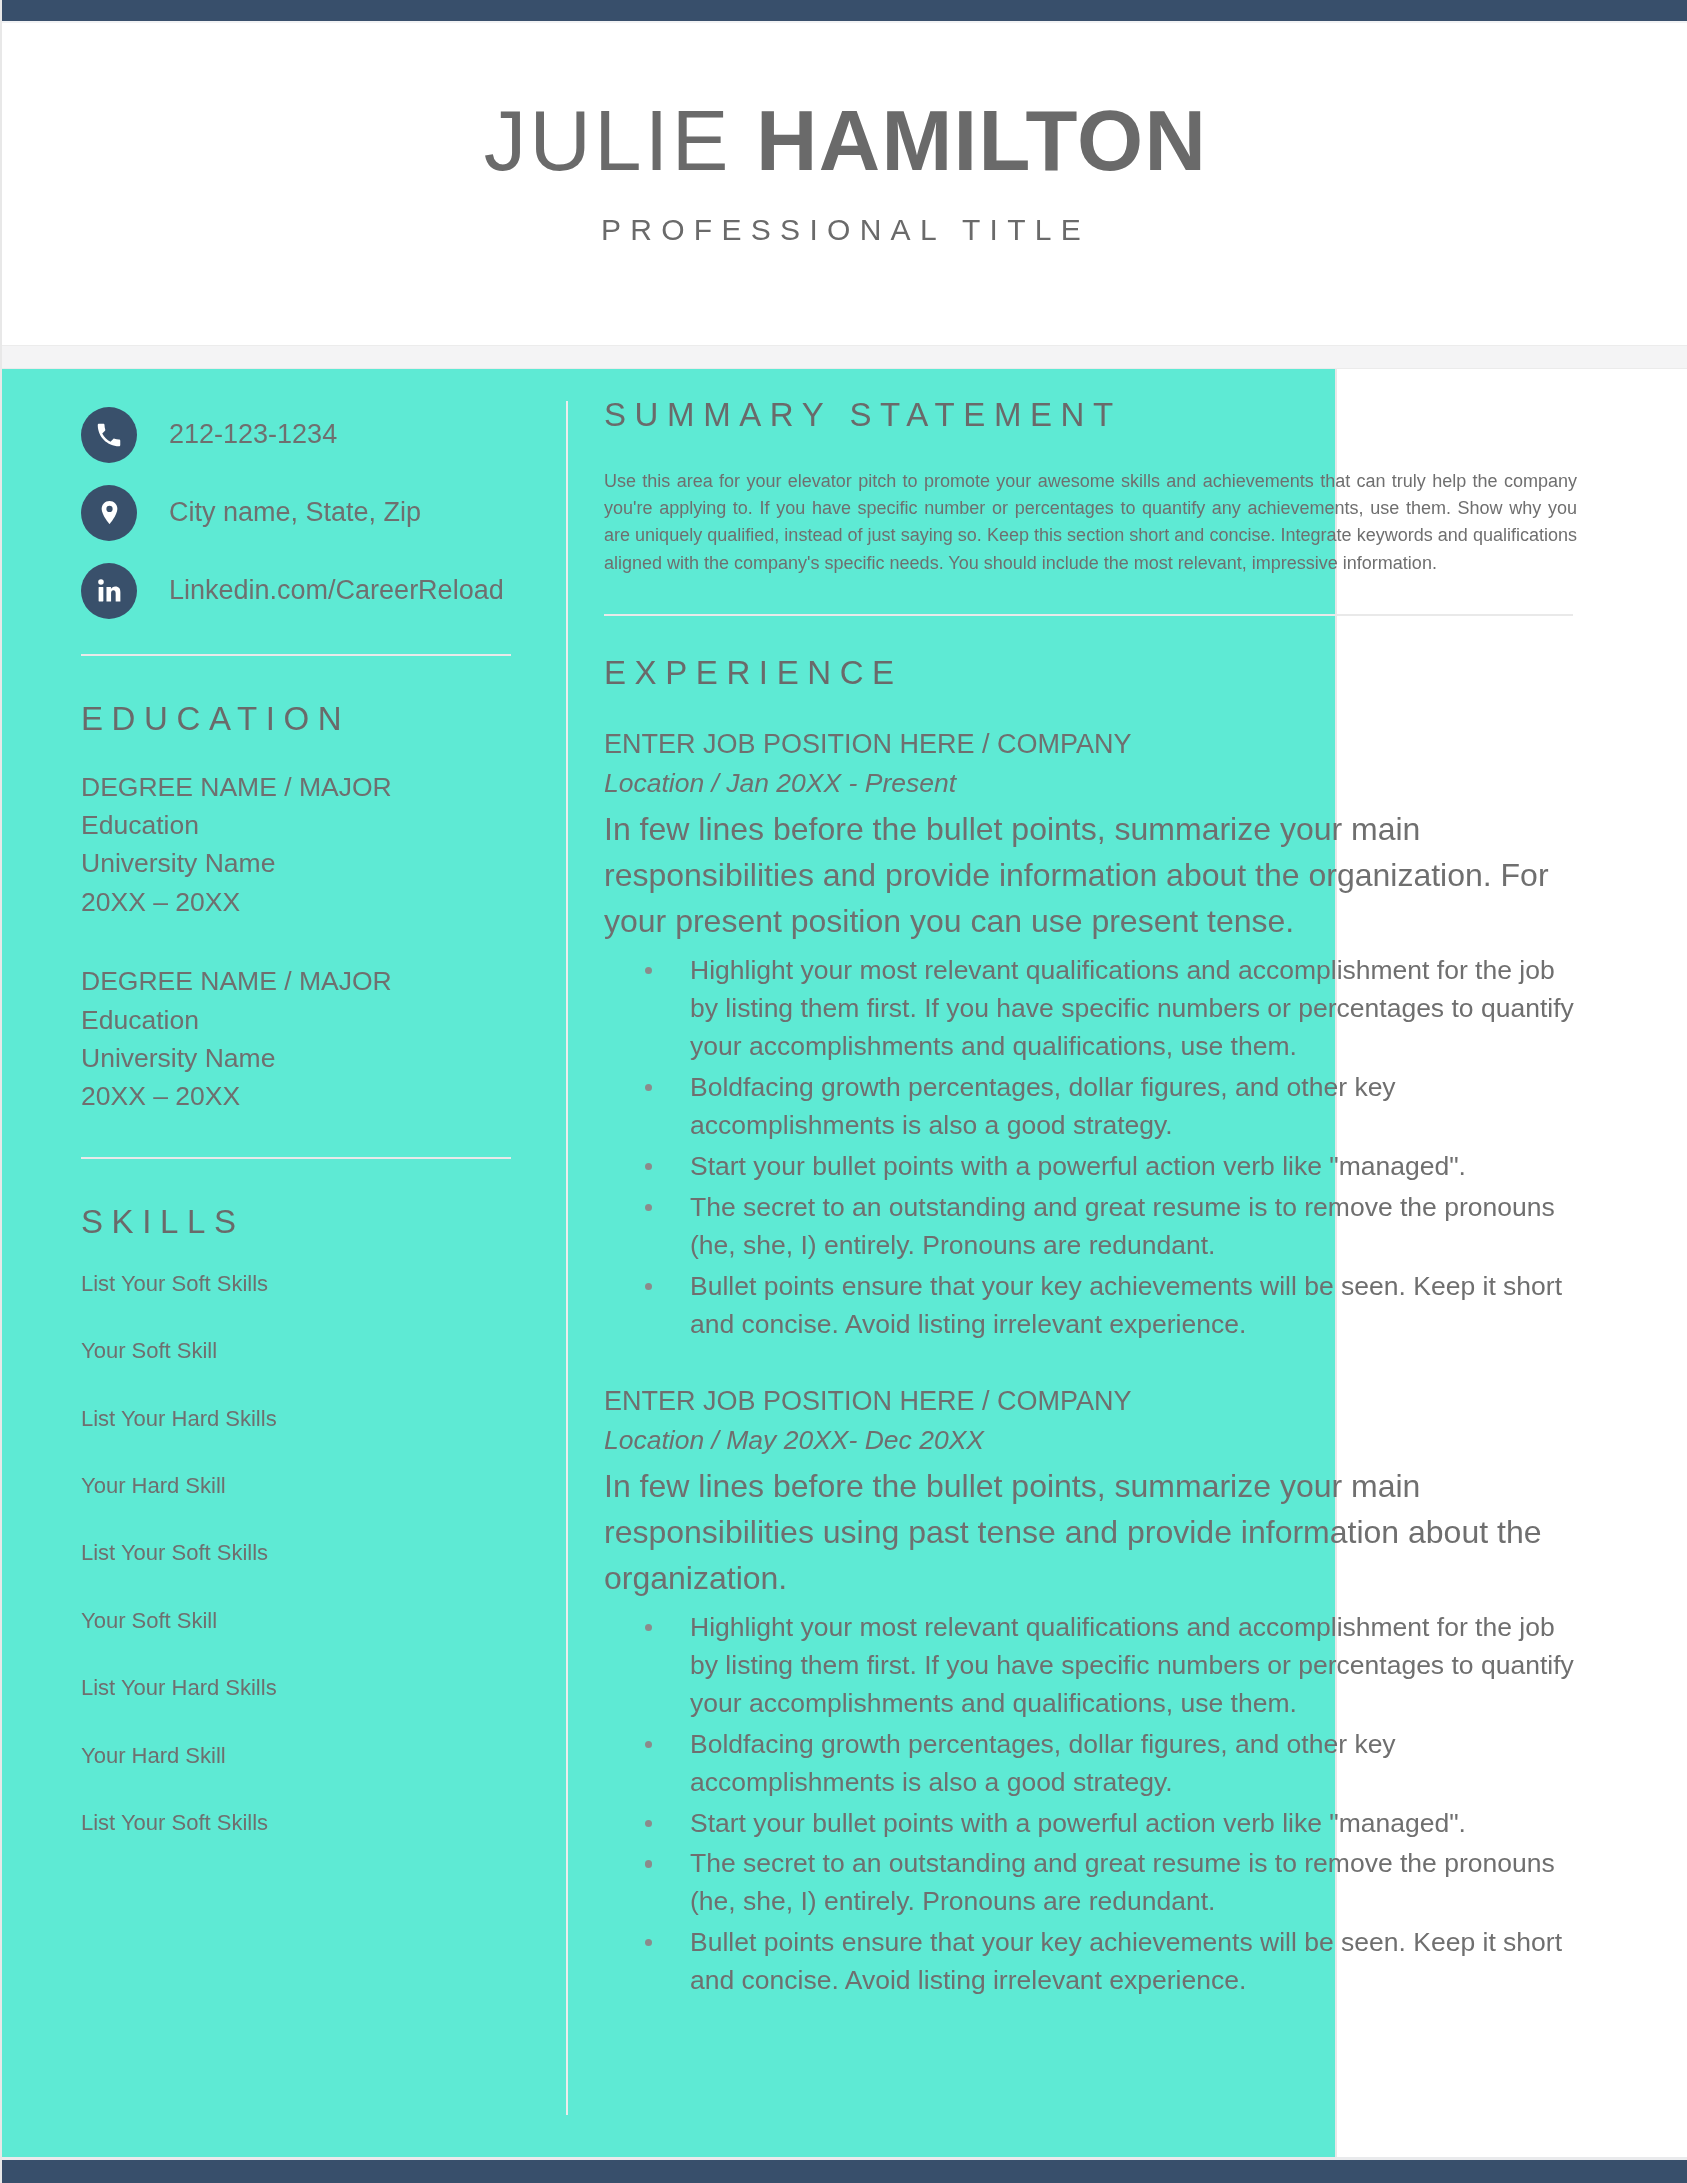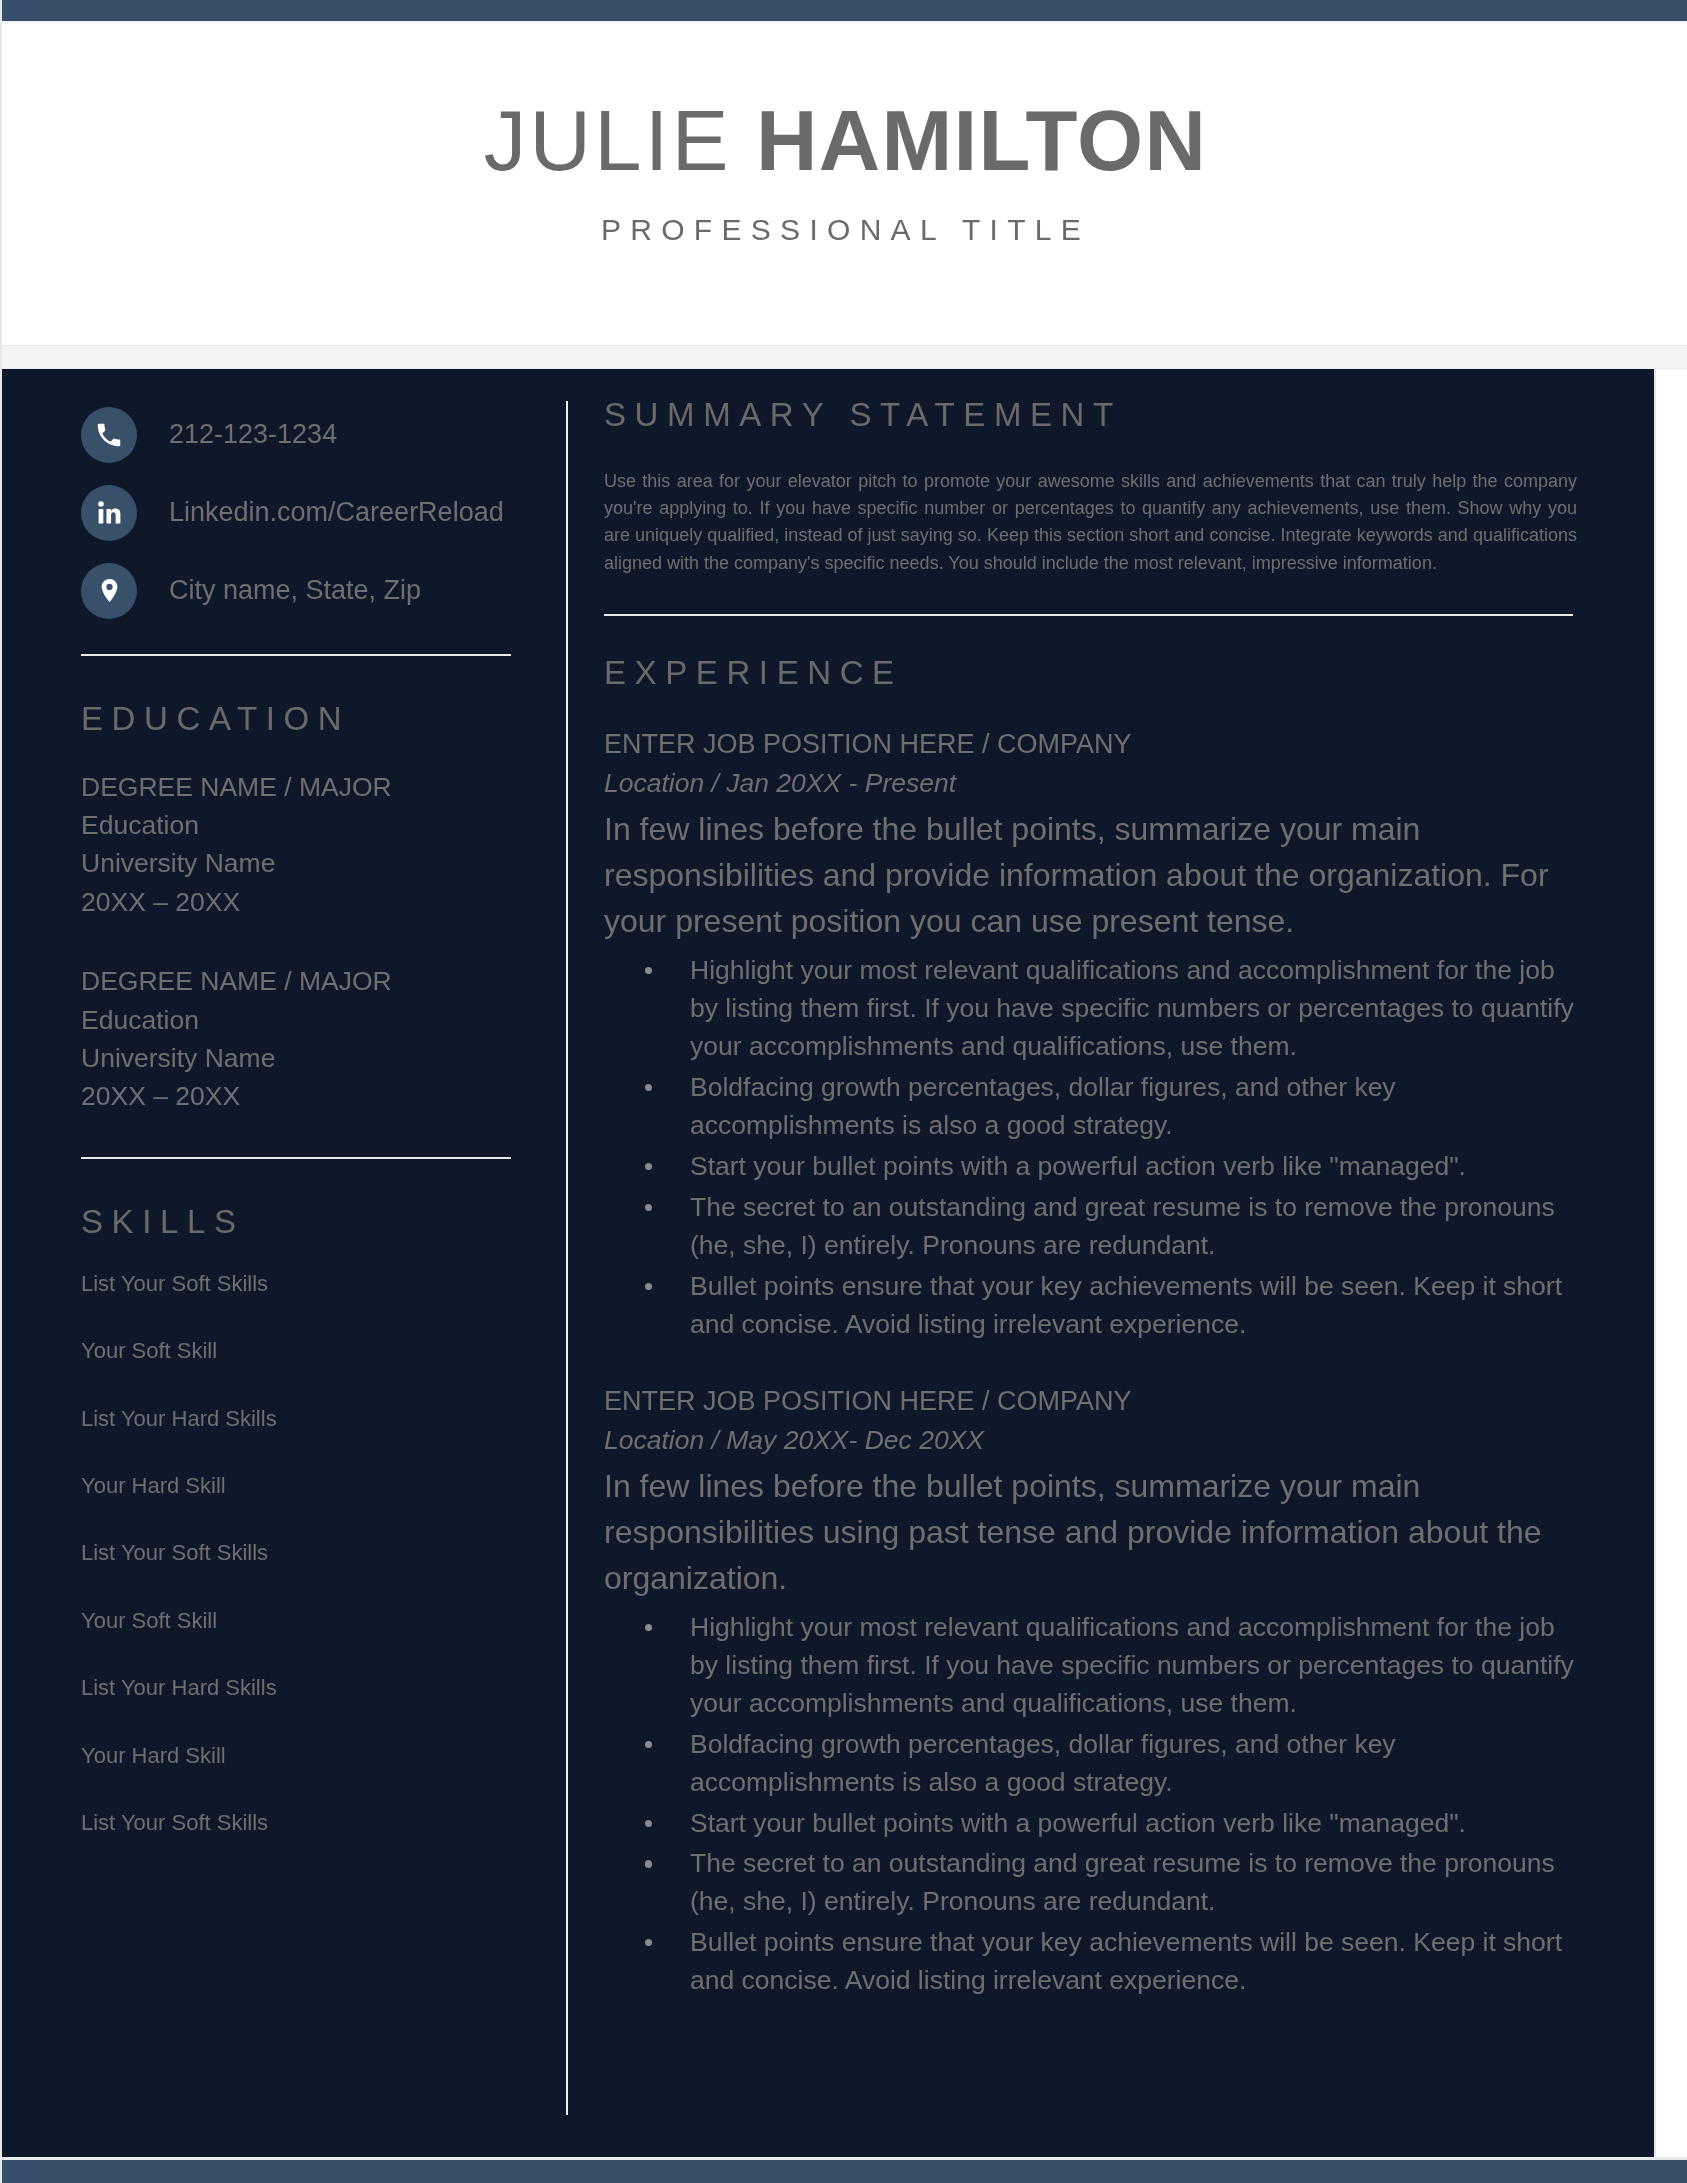--- a/index.html
+++ b/index.html
@@ -11,23 +11,23 @@
     width: 1687px;
     height: 2183px;
     font-family: "Liberation Sans", sans-serif;
     color: #6b6b6b;
     overflow: hidden;
     position: relative;
   }
   .page {
     position: absolute;
     left: 0; top: 0;
-    width: 1656px;
+    width: 1337px;
     height: 2183px;
-    background: #0f172a;
+    background: #5eead4;
     box-sizing: border-box;
     border-left: 2.6px solid #e8e8e8;
     border-right: 2.6px solid #e8e8e8;
   }
 
   
   .bar-top {
     position: absolute;
     left: 0; top: 0;
     width: 1687px;
@@ -284,36 +284,36 @@
               <path d="M6.6 10.8c1.4 2.8 3.8 5.2 6.6 6.6l2.2-2.2c.3-.3.7-.4 1-.2 1.1.4 2.3.6 3.6.6.6 0 1 .4 1 1V20c0 .6-.4 1-1 1C10.6 21 3 13.4 3 4c0-.6.4-1 1-1h3.4c.6 0 1 .4 1 1 0 1.2.2 2.4.6 3.6.1.4 0 .7-.2 1l-2.2 2.2z"></path>
             </svg>
           </span>
           <span class="contact-text">212-123-1234</span>
         </div>
 
 
         <div class="contact-row">
           <span class="contact-icon">
             <svg width="29" height="29" viewBox="0 0 24 24" fill="#ffffff">
+              <path d="M12 2.5c-3.6 0-6.5 2.9-6.5 6.5 0 4.9 6.5 12.5 6.5 12.5s6.5-7.6 6.5-12.5c0-3.6-2.9-6.5-6.5-6.5z"></path>
+              <circle cx="12" cy="9" r="2.6" fill="#39506b"></circle>
+            </svg>
+          </span>
+          <span class="contact-text">City name, State, Zip</span>
+        </div>
+
+        <div class="contact-row">
+          <span class="contact-icon">
+            <svg width="29" height="29" viewBox="0 0 24 24" fill="#ffffff">
               <rect x="3" y="9" width="3.9" height="12" rx="0.4"></rect>
               <circle cx="4.95" cy="5" r="2.3"></circle>
               <path d="M9.5 9h3.7v1.7c.6-1.1 1.9-2 3.6-2C19.8 8.7 21 10.5 21 13.5V21h-3.9v-6.7c0-1.6-.6-2.5-1.9-2.5-1.2 0-1.9.8-1.9 2.5V21H9.5V9z"></path>
             </svg>
           </span>
           <span class="contact-text">Linkedin.com/CareerReload</span>
-        </div>
-
-        <div class="contact-row">
-          <span class="contact-icon">
-            <svg width="29" height="29" viewBox="0 0 24 24" fill="#ffffff">
-              <path d="M12 2.5c-3.6 0-6.5 2.9-6.5 6.5 0 4.9 6.5 12.5 6.5 12.5s6.5-7.6 6.5-12.5c0-3.6-2.9-6.5-6.5-6.5z"></path>
-              <circle cx="12" cy="9" r="2.6" fill="#39506b"></circle>
-            </svg>
-          </span>
-          <span class="contact-text">City name, State, Zip</span>
         </div>
 
       </div>
 
       <div class="hdivider"></div>
 
       <div class="side-heading">EDUCATION</div>
 
       <div class="edu-block">
         <div class="edu-line major">DEGREE NAME / MAJOR</div>

